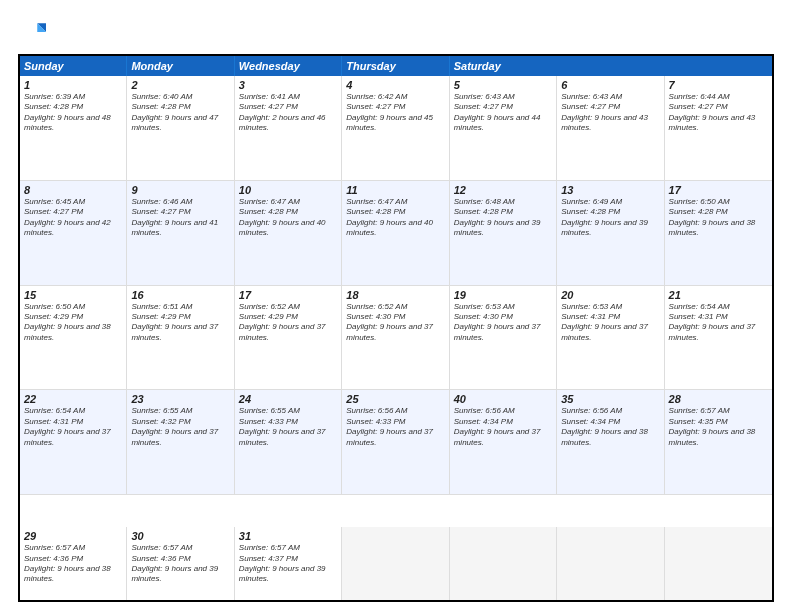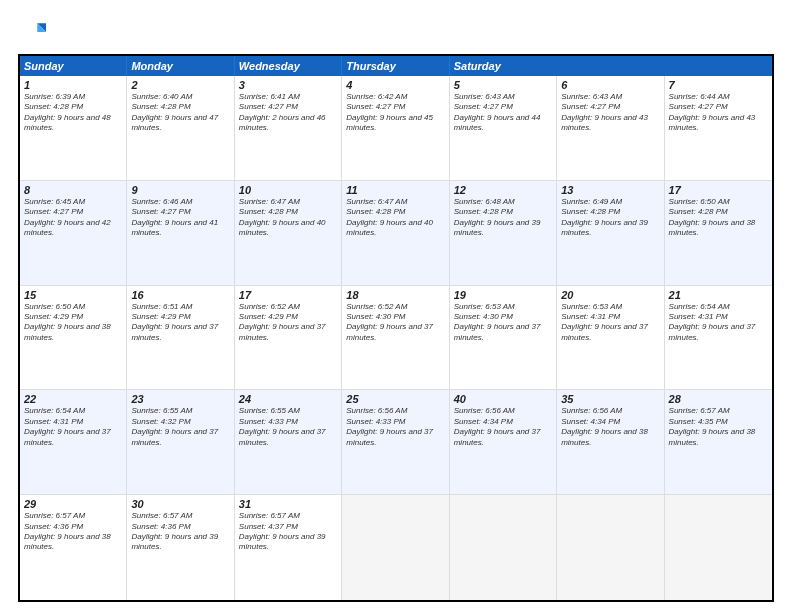--- a/index.html
+++ b/index.html
@@ -84,21 +84,21 @@
       flex: 1;
       display: grid;
       grid-template-rows: repeat(5, 1fr);
     }
     .cal-week {
       display: grid;
       grid-template-columns: repeat(7, 1fr);
       border-bottom: 1px solid #ddd;
       min-height: 0;
     }
-    .cal-week:last-child { border-bottom: none; }
+    .cal-week:last-child { border-bottom: none; margin-top: 32px; }
     .cal-cell {
       border-right: 1px solid #ddd;
       padding: 3px 4px;
       font-size: 8.5px;
       color: #333;
       overflow: hidden;
       background: #fff;
     }
     .cal-cell:last-child { border-right: none; }
     .cal-cell.empty { background: #f5f5f5; }

